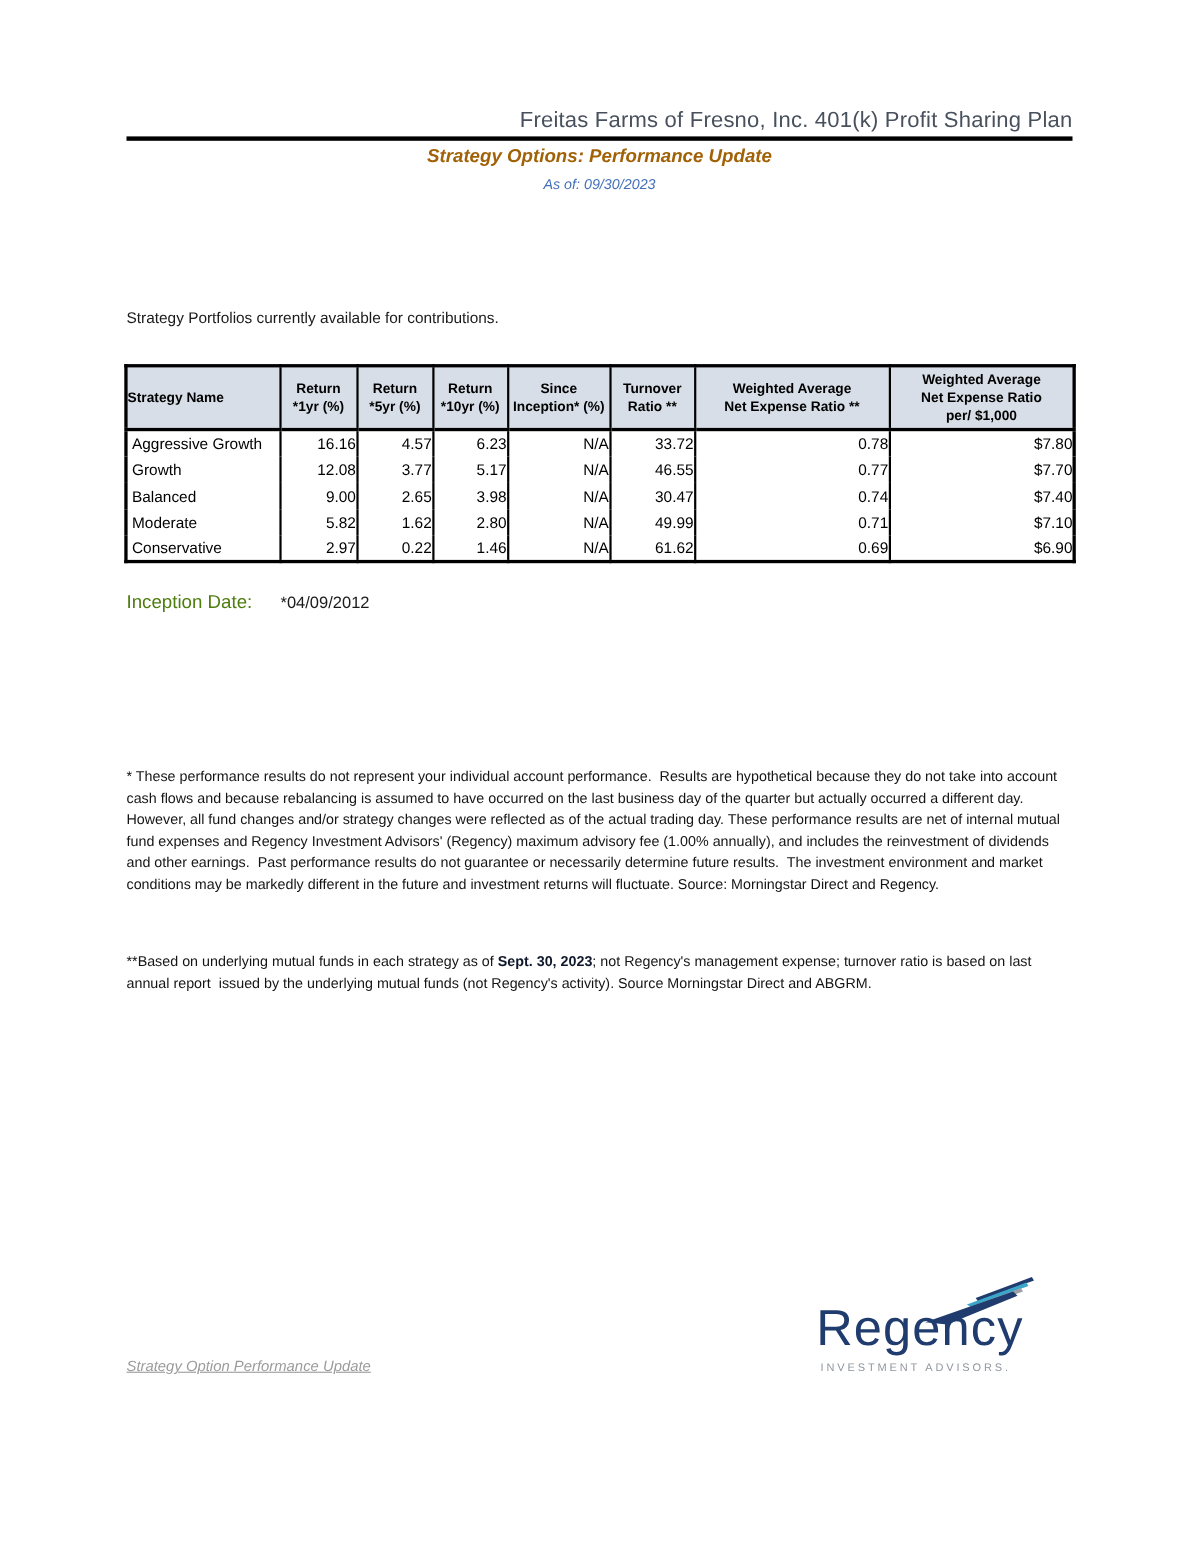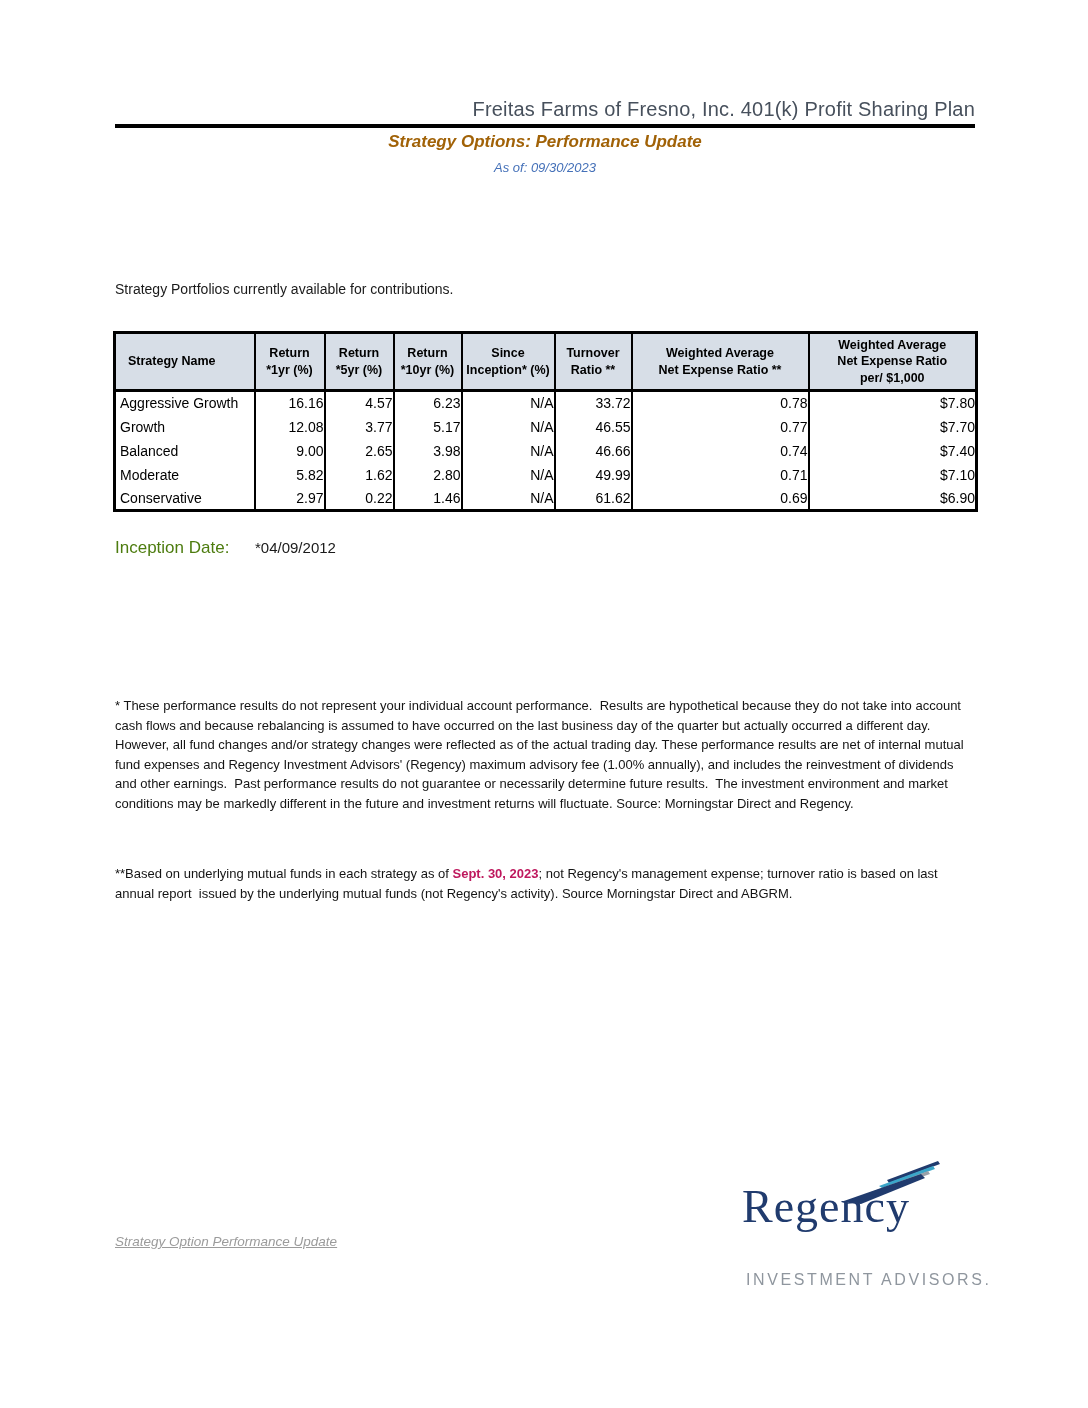--- a/index.html
+++ b/index.html
@@ -54,21 +54,21 @@
   }
   table.perf th {
     background:#d7dee7;
     border-left:2px solid #000; border-right:2px solid #000;
     border-bottom:3px solid #000;
     height:58px;
     font-size:12.5px; font-weight:700; color:#000;
     text-align:center; vertical-align:middle;
     line-height:1.3;
   }
-  table.perf th.h-left { text-align:left; padding-left:12px;margin-top:44px; }
+  table.perf th.h-left { text-align:left; padding-left:0;margin-top:44px; }
   table.perf th span { display:block; }
   table.perf td {
     border-left:2px solid #000; border-right:2px solid #000;
     height:24px;
     font-size:14px; color:#000;
     text-align:right; vertical-align:middle;
     white-space:nowrap; overflow:hidden;
   }
   table.perf td.cell-name { text-align:left; padding-left:4px; }
 
@@ -78,35 +78,35 @@
   .inception .val { font-size:15px; color:#1a1a1a; }
 
   
   .footnote {
     position:absolute; left:115px; width:862px;
     font-size:13px; line-height:19.5px; color:#141414;
     white-space:pre-wrap;
   }
   .fn1 { top:696px; }
   .fn2 { top:864px; }
-  .fn2 .hl { font-weight:700; color:#be185d; }
+  .fn2 .hl { font-weight:700; color:#0f172a; }
 
   
   .logo { position:absolute; left:738px; top:1152px; width:215px; height:110px; }
   .logo .swoosh { position:absolute; left:103px; top:6px; width:102px; height:48px; }
   .logo .wordmark {
     position:absolute; left:4px; top:28px;
-    font-family:Liberation Serif, serif;
+    font-family:Liberation Sans, sans-serif;
     font-size:46px; font-weight:400;
     color:#203b6e; letter-spacing:1px;
   }
   .logo .tagline {
     position:absolute; left:8px; top:86px;
-    font-size:16px; letter-spacing:2.6px;
-    color:#8f969e; white-space:nowrap;margin-top:33px;
+    font-size:10px; letter-spacing:2.6px;
+    color:#8f969e; white-space:nowrap;
   }
 
   
   .footer-note {
     position:absolute; left:115px; top:1234px;
     font-size:13.5px; font-style:italic; color:#9b9b9b;text-decoration:underline;
   }
 </style>
 </head>
 <body>
@@ -188,21 +188,21 @@
           <td>46.55</td>
           <td>0.77</td>
           <td>$7.70</td>
         </tr>
         <tr>
           <td class="cell-name">Balanced</td>
           <td>9.00</td>
           <td>2.65</td>
           <td>3.98</td>
           <td>N/A</td>
-          <td>46.66</td>
+          <td>30.47</td>
           <td>0.74</td>
           <td>$7.40</td>
         </tr>
         <tr>
           <td class="cell-name">Moderate</td>
           <td>5.82</td>
           <td>1.62</td>
           <td>2.80</td>
           <td>N/A</td>
           <td>49.99</td>

